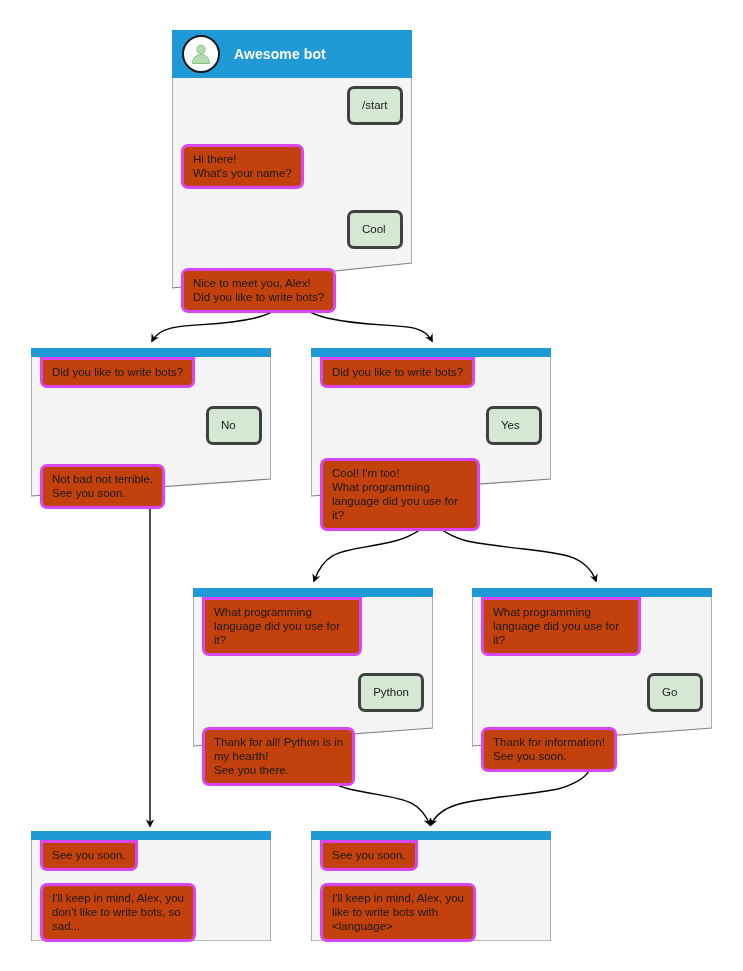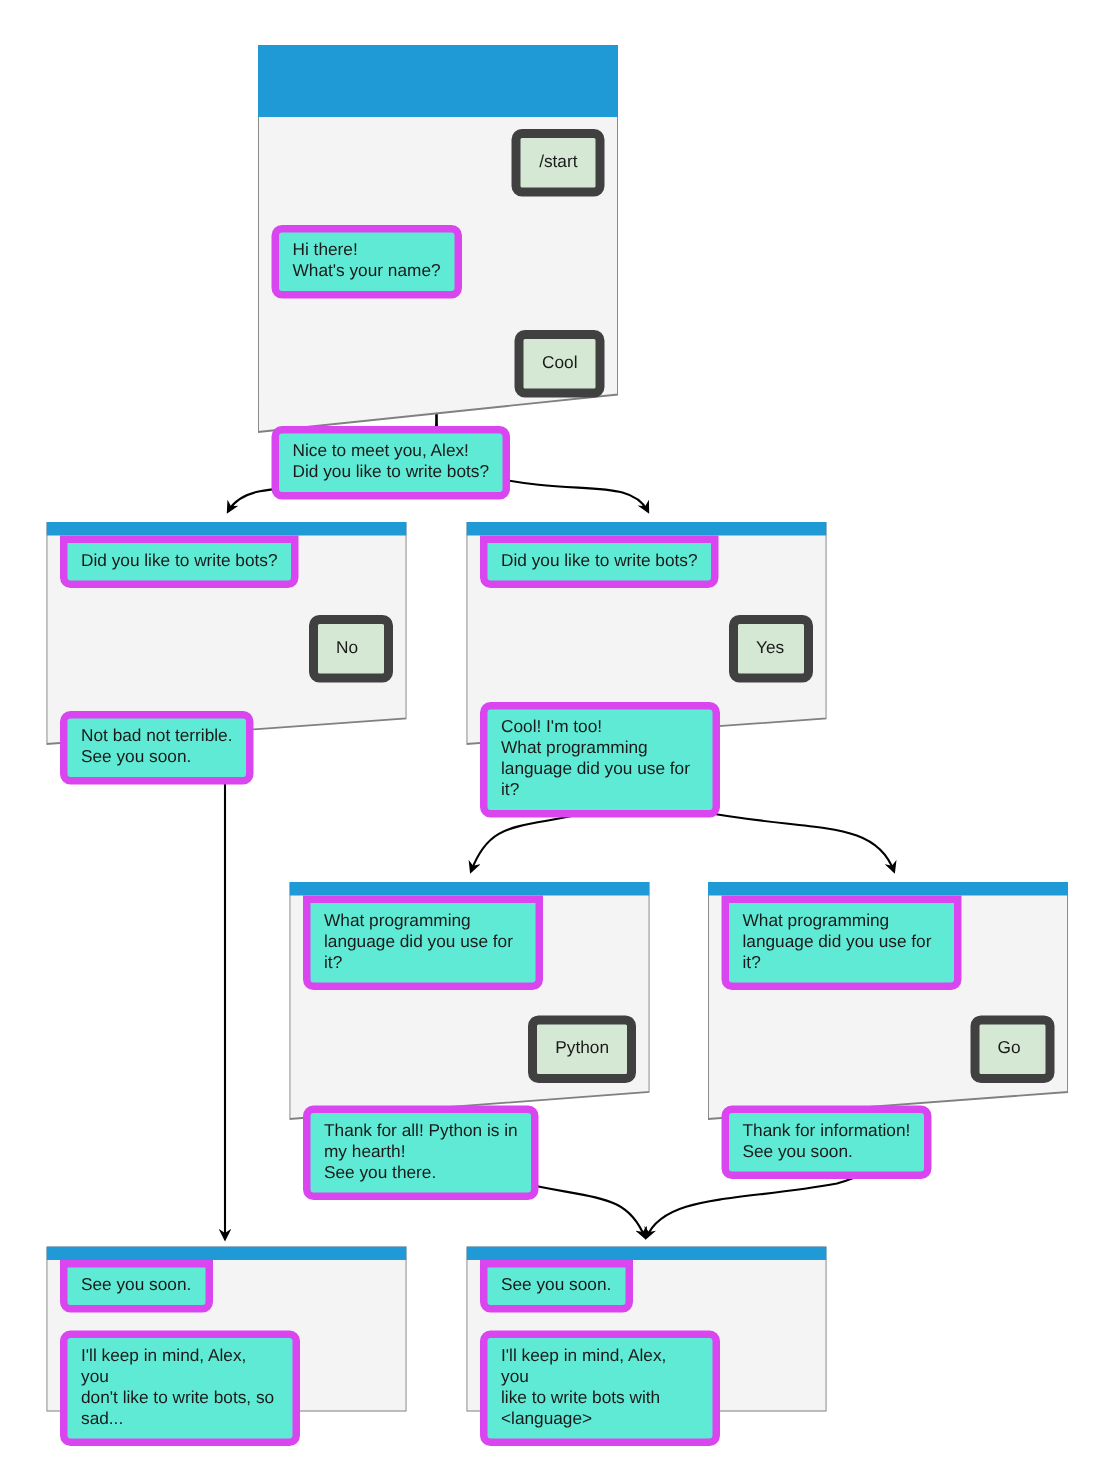--- a/index.html
+++ b/index.html
@@ -96,26 +96,26 @@
     border-radius: 7px;
     padding: 5px 9px 6px 9px;
     font-size: 11.5px;
     line-height: 14px;
     color: #1a1a1a;
     box-sizing: border-box;
     white-space: pre-line;
     max-width: 72%;
   }
   .bubble.bot {
-    background: #5eead4;
-    border: 5px solid #d946ef;
+    background: #c2410c;
+    border: 3px solid #d946ef;
   }
   .bubble.user {
     background: #d5e8d4;
-    border: 6px solid #404040;
+    border: 3px solid #404040;
     text-align: left;
   }
   .bubble.user.pad {
     padding: 9px 12px 10px 12px;
     min-width: 56px;
   }
   .bubble.flat-top {
     border-top-left-radius: 0;
     border-top-right-radius: 0;
   }
@@ -146,20 +146,29 @@
 
     <path d="M 594 744 C 594 770, 589 780, 558 789 C 492 801, 443 796, 431 825" fill="none" stroke="#000000" stroke-width="1.4" marker-end="url(#arrow)"></path>
   </svg>
 
   <div class="card" style="left:172px; top:30px; width:240px; height:260px;">
     <svg class="card-shape" viewBox="0 0 240 260" preserveAspectRatio="none" xmlns="http://www.w3.org/2000/svg">
       <polygon points="0,0 240,0 240,233 0,258" fill="#f4f4f4" stroke="#808080" stroke-width="1.2"></polygon>
       <polygon points="0,0 240,0 240,48 0,48" fill="#1f9ad6" stroke="none"></polygon>
     </svg>
 
+    <div class="bot-header">
+      <div class="avatar">
+        <svg viewBox="0 0 24 24" width="24" height="24" xmlns="http://www.w3.org/2000/svg">
+          <circle cx="12" cy="7.6" r="4.1" fill="#b5dcb0" stroke="#7fba79" stroke-width="0.9"></circle>
+          <path d="M 3.6 21.5 C 3.6 15.6, 7.4 12.6, 12 12.6 C 16.6 12.6, 20.4 15.6, 20.4 21.5 Z" fill="#b5dcb0" stroke="#7fba79" stroke-width="0.9"></path>
+        </svg>
+      </div>
+      <div class="bot-title">Awesome bot</div>
+    </div>
 
     <div class="bubbles" style="top:56px;">
       <div class="bubble-row right" style="margin-bottom:19px;">
         <div class="bubble user pad">/start</div>
       </div>
       <div class="bubble-row left" style="margin-bottom:21px;">
         <div class="bubble bot">Hi there!
 What's your name?</div>
       </div>
       <div class="bubble-row right" style="margin-bottom:19px;">

